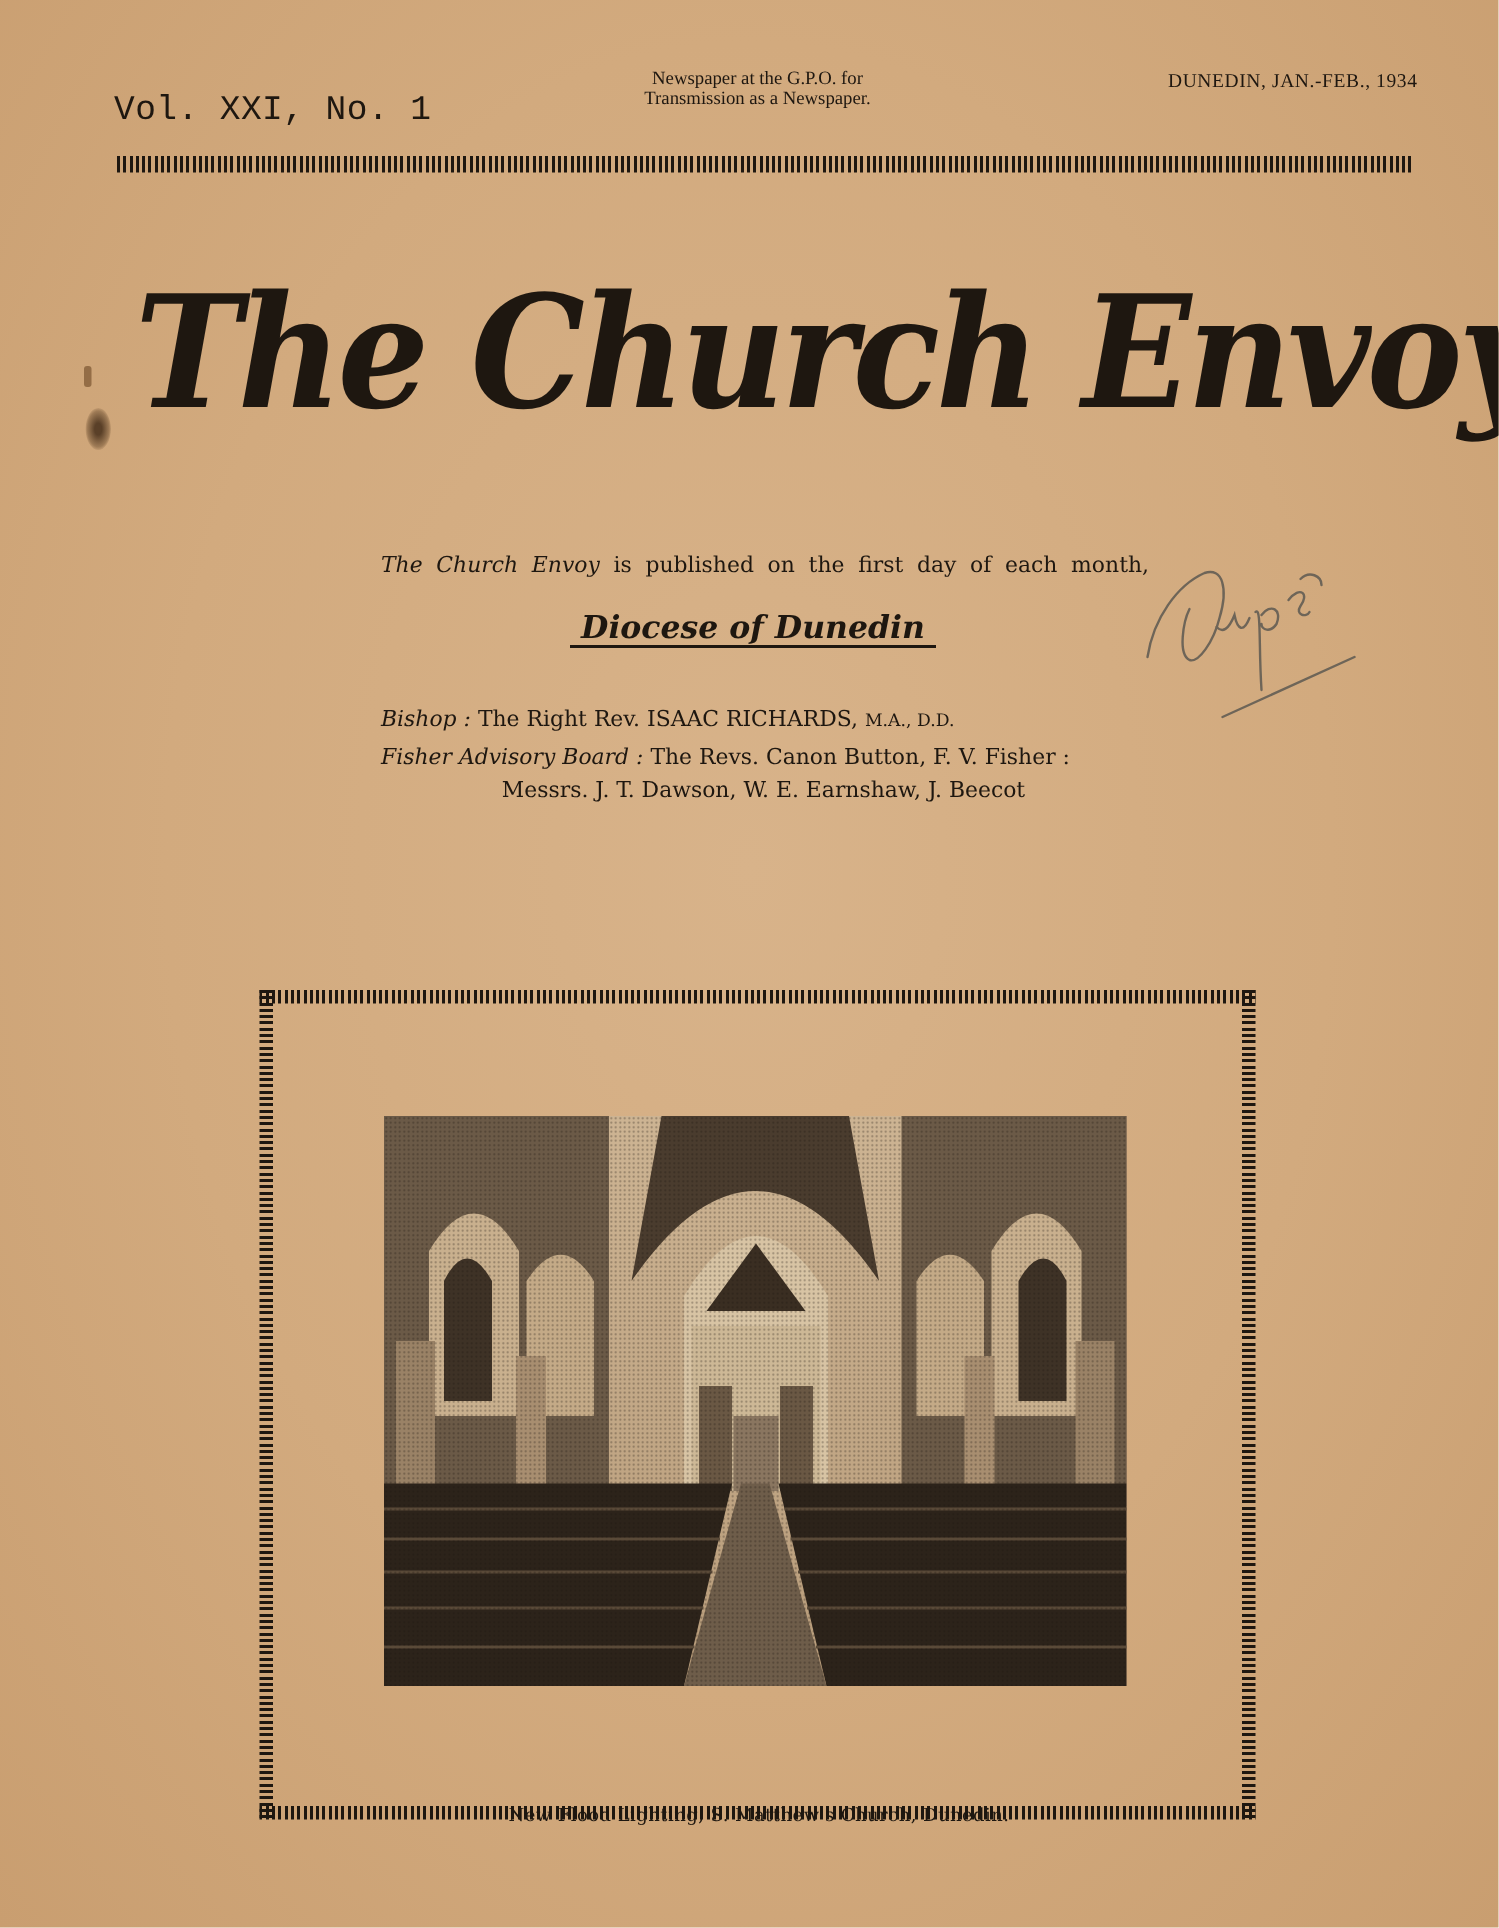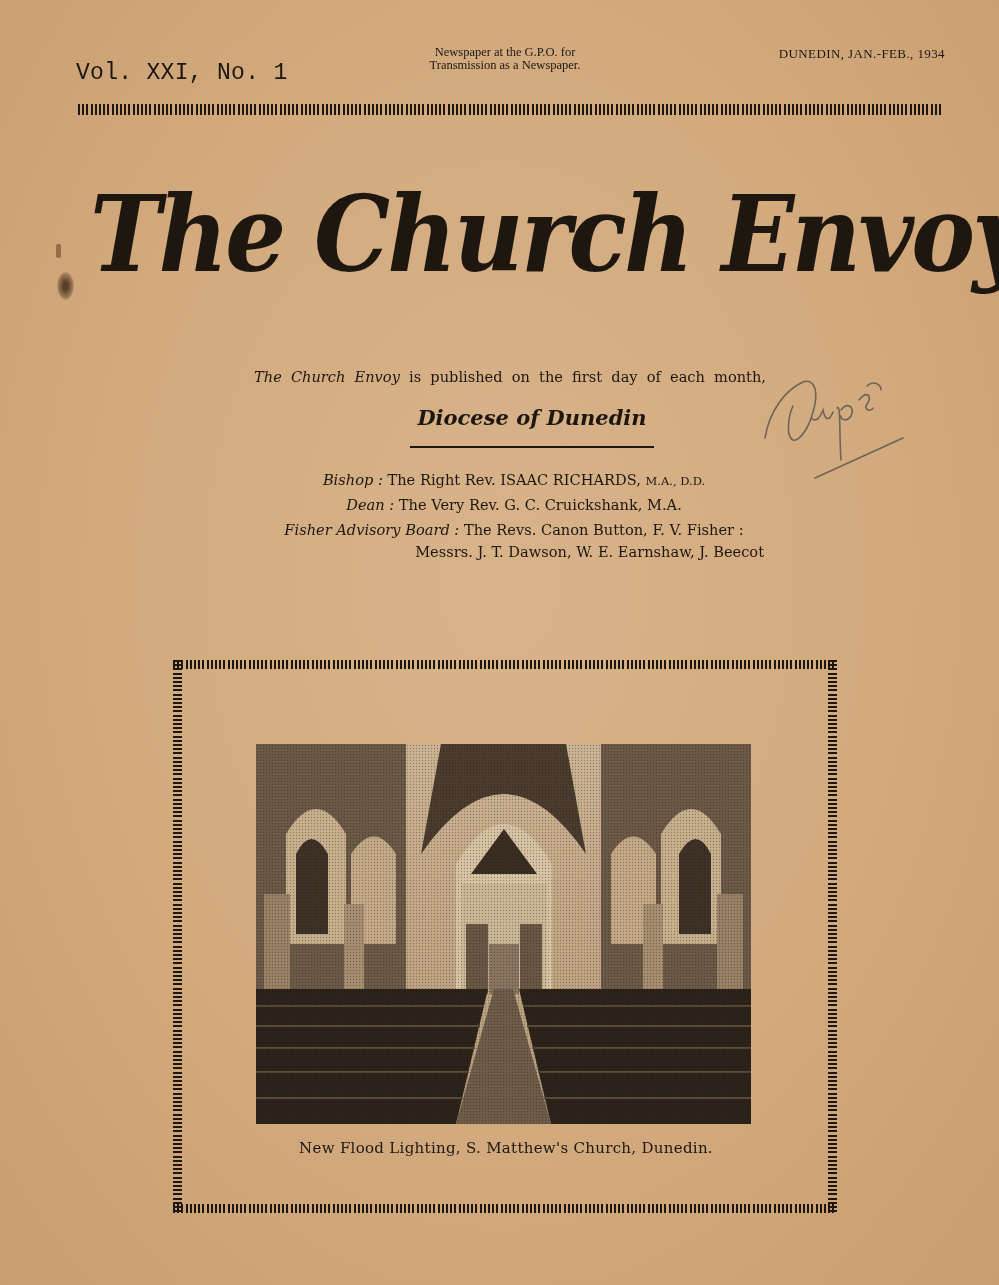--- a/index.html
+++ b/index.html
@@ -22,41 +22,41 @@
   .masthead {
     left:90px; top:150px; width:860px; height:170px;
     font-family:"DejaVu Serif", serif; font-style:italic; font-weight:bold;
     font-size:104px; line-height:170px; letter-spacing:-3px;
     transform: scaleX(0.92); transform-origin:left center; white-space:nowrap;
   }
   
   .intro { left:254px; top:342px; width:512px; font-family:"DejaVu Serif", serif; font-size:14.6px; line-height:21px; text-align:justify; text-align-last:justify;margin-top:24px; }
   .intro em { font-style:italic; }
   .diocese {
-    left:410px; top:405px; width:244px; text-align:center;
+    left:380px; top:405px; width:244px; text-align:center;
     font-family:"DejaVu Serif", serif; font-style:italic; font-weight:bold; font-size:21px;
-    border-bottom:2px solid #1e1710; padding-bottom:16px;
+    border-bottom:2px solid #1e1710; padding-bottom:0;
   }
   .officers { left:254px; top:467px; width:520px; font-family:"DejaVu Serif", serif; font-size:14.6px; }
-  .off-row { height:25px; line-height:25px; white-space:nowrap;text-align:center; }
+  .off-row { height:25px; line-height:25px; white-space:nowrap; }
   .off-role { font-style:italic; }
   .small-caps { font-size:11.5px; }
-  .off-row2 { text-align:right; padding-right:10px; }
+  .off-row2 { text-align:center; padding-right:10px; }
   
   .handwriting { left:755px; top:360px; width:180px; height:120px; }
   
   .stain1 { left:56px; top:244px; width:5px; height:14px; background:#7a5631; border-radius:2px; opacity:.7; }
   .stain2 { left:57px; top:272px; width:17px; height:28px; background:radial-gradient(ellipse, #5a4028 20%, rgba(110,80,50,.5) 60%, transparent 75%); border-radius:50%; }
   
   .frame { left:173px; top:660px; width:664px; height:553px; }
   .frame .h { position:absolute; height:9px; background:repeating-linear-gradient(90deg,#1e1710 0 2px, transparent 2px 4.2px); }
   .frame .v { position:absolute; width:9px; background:repeating-linear-gradient(180deg,#1e1710 0 2px, transparent 2px 4.2px); }
   
   .photo { left:256px; top:744px; width:495px; height:380px; overflow:hidden; background:#3a2f24; }
-  .caption { left:256px; top:1139px; width:500px; text-align:center; font-family:"DejaVu Serif", serif; font-size:15px; letter-spacing:0.3px; }
+  .caption { left:256px; top:1203px; width:500px; text-align:center; font-family:"DejaVu Serif", serif; font-size:12px; letter-spacing:0.3px; }
 </style>
 </head>
 <body>
 
 <div class="abs hdr-left">Vol. XXI, No. 1</div>
 <div class="abs hdr-center">
   <div>Newspaper at the G.P.O. for</div>
   <div>Transmission as a Newspaper.</div>
 </div>
 <div class="abs hdr-right">DUNEDIN, JAN.-FEB., 1934</div>
@@ -81,24 +81,20 @@
     <path d="M104,40 C112,30 118,36 112,44 C108,50 116,52 118,48 M112,26 C118,20 126,24 126,30"></path>
     <path d="M60,118 L148,78"></path>
   </g>
 </svg>
 
 <div class="abs officers">
   <div class="off-row">
     <span class="off-role">Bishop :</span>
     <span>The Right Rev. ISAAC RICHARDS,</span>
     <span class="small-caps">M.A., D.D.</span>
-  </div>
-  <div class="off-row">
-    <span class="off-role">Dean :</span>
-    <span>The Very Rev. G. C. Cruickshank, M.A.</span>
   </div>
   <div class="off-row">
     <span class="off-role">Fisher Advisory Board :</span>
     <span>The Revs. Canon Button, F. V. Fisher :</span>
   </div>
   <div class="off-row off-row2" style="height:20px;line-height:20px;">Messrs. J. T. Dawson, W. E. Earnshaw, J. Beecot</div>
 </div>
 
 <div class="abs frame">
   <div class="h" style="left:0;top:0;width:664px;"></div>

